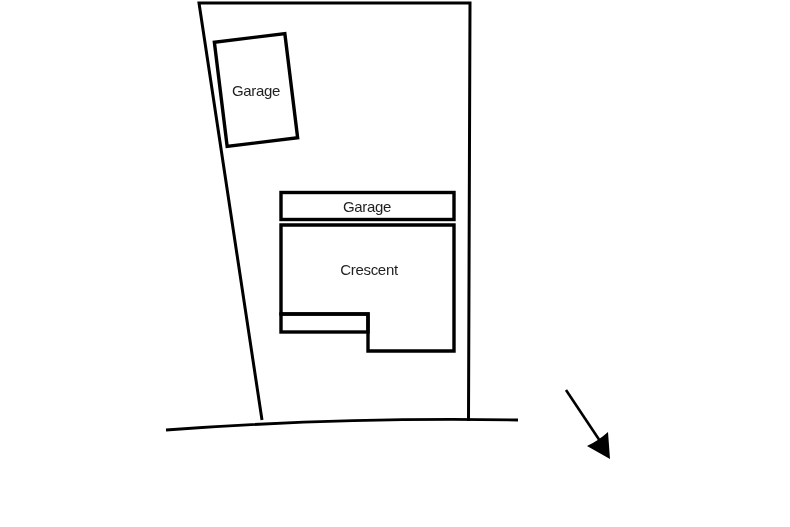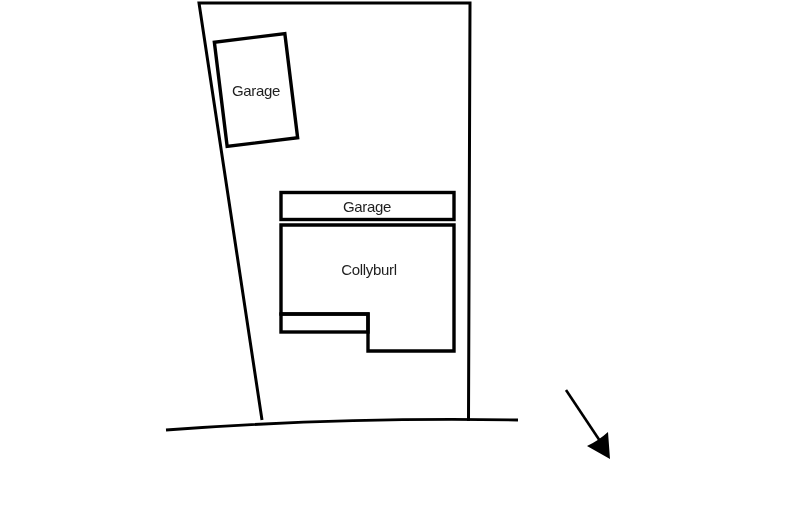--- a/index.html
+++ b/index.html
@@ -65,17 +65,17 @@
     <g>
       <path class="ln" stroke-width="2.6" d="M 566,390 L 600,441"></path>
       <path class="fillshape" d="M 610,459 L 587,446 Q 598,441 608,432 Z"></path>
     </g>
   </svg>
 
   <div class="label sm" style="left:256px; top:90px;">Garage</div>
 
   <div class="label sm" style="left:367px; top:206px;">Garage</div>
 
-  <div class="label sm" style="left:369px; top:269px;">Collyburl</div>
+  <div class="label sm" style="left:369px; top:269px;">Crescent</div>
 
 
   <div class="label north" style="left:619px; top:475px;">N</div>
 </div>
 
 </body></html>

